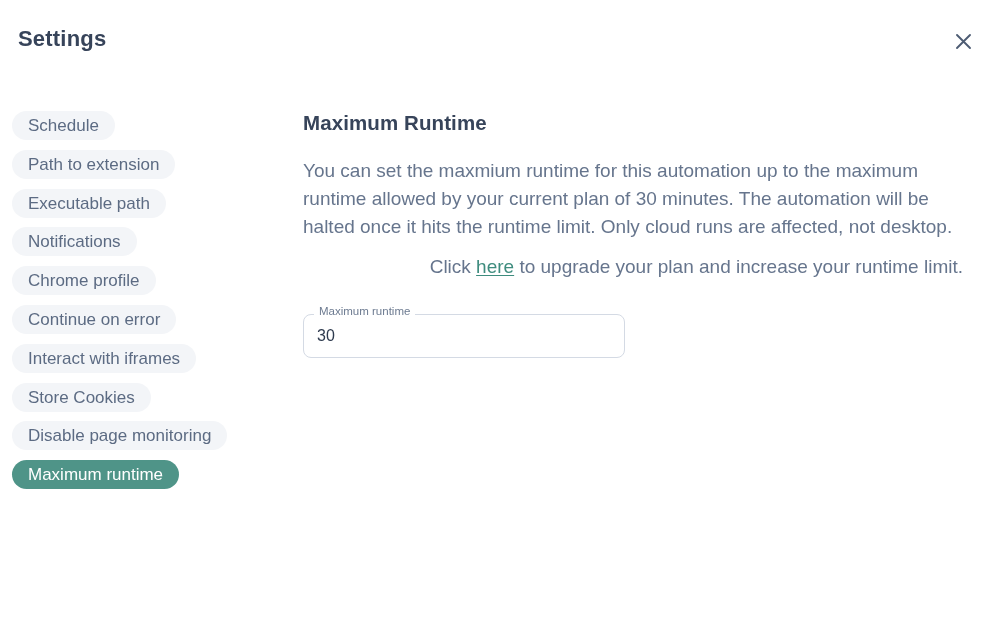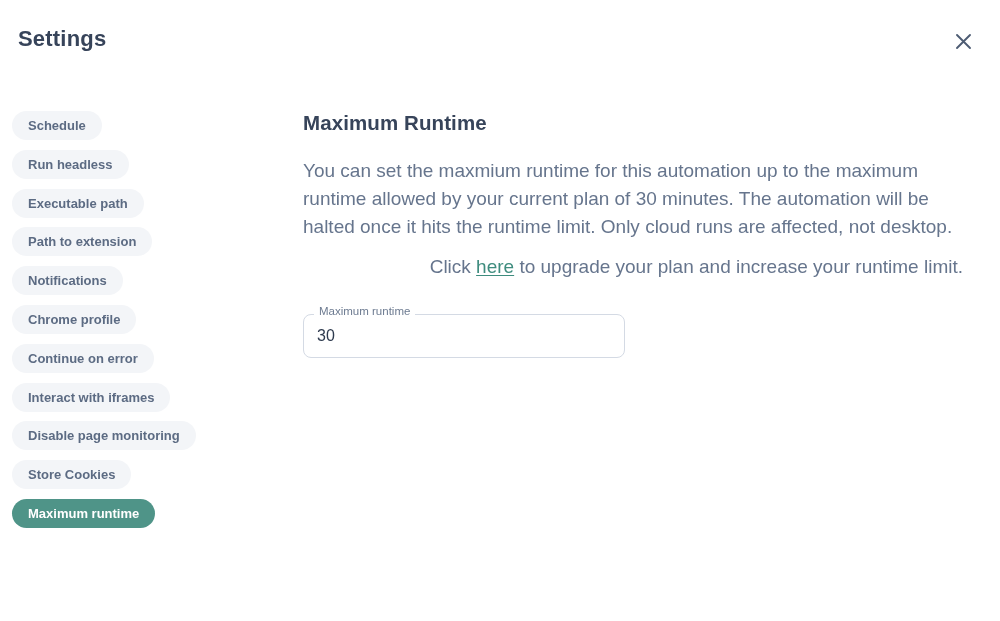--- a/index.html
+++ b/index.html
@@ -58,22 +58,22 @@
   }
   .sidebar-pill {
     display: inline-flex;
     align-items: center;
     height: 29px;
     padding: 0 16px;
     margin-bottom: 9.8px;
     border-radius: 15px;
     background: #f3f5f8;
     color: #5c6b83;
-    font-size: 13px;
-    font-weight: bold;
+    font-size: 17px;
+    font-weight: normal;
     line-height: 1;
     cursor: pointer;
     white-space: nowrap;
     user-select: none;
     border: none;
     font-family: "Liberation Sans", sans-serif;
     justify-content: center;
   }
   .sidebar-pill-row { display: block; }
   .sidebar-pill.is-active {
@@ -171,61 +171,56 @@
 </div>
 
 <nav class="settings-sidebar">
   <div class="sidebar-pill-row">
     <button class="sidebar-pill">
       <span>Schedule</span>
     </button>
   </div>
   <div class="sidebar-pill-row">
     <button class="sidebar-pill">
-      <span>Run headless</span>
+      <span>Path to extension</span>
     </button>
   </div>
   <div class="sidebar-pill-row">
     <button class="sidebar-pill">
       <span>Executable path</span>
     </button>
   </div>
   <div class="sidebar-pill-row">
     <button class="sidebar-pill">
-      <span>Path to extension</span>
-    </button>
-  </div>
-  <div class="sidebar-pill-row">
-    <button class="sidebar-pill">
       <span>Notifications</span>
     </button>
   </div>
   <div class="sidebar-pill-row">
     <button class="sidebar-pill">
       <span>Chrome profile</span>
     </button>
   </div>
   <div class="sidebar-pill-row">
     <button class="sidebar-pill">
       <span>Continue on error</span>
     </button>
   </div>
   <div class="sidebar-pill-row">
     <button class="sidebar-pill">
       <span>Interact with iframes</span>
     </button>
   </div>
   <div class="sidebar-pill-row">
     <button class="sidebar-pill">
+      <span>Store Cookies</span>
+    </button>
+  </div>
+  <div class="sidebar-pill-row">
+    <button class="sidebar-pill">
       <span>Disable page monitoring</span>
-    </button>
-  </div>
-  <div class="sidebar-pill-row">
-    <button class="sidebar-pill">
-      <span>Store Cookies</span>
     </button>
   </div>
   <div class="sidebar-pill-row">
     <button class="sidebar-pill is-active">
       <span>Maximum runtime</span>
     </button>
   </div>
 </nav>
 
 <section class="settings-main">

